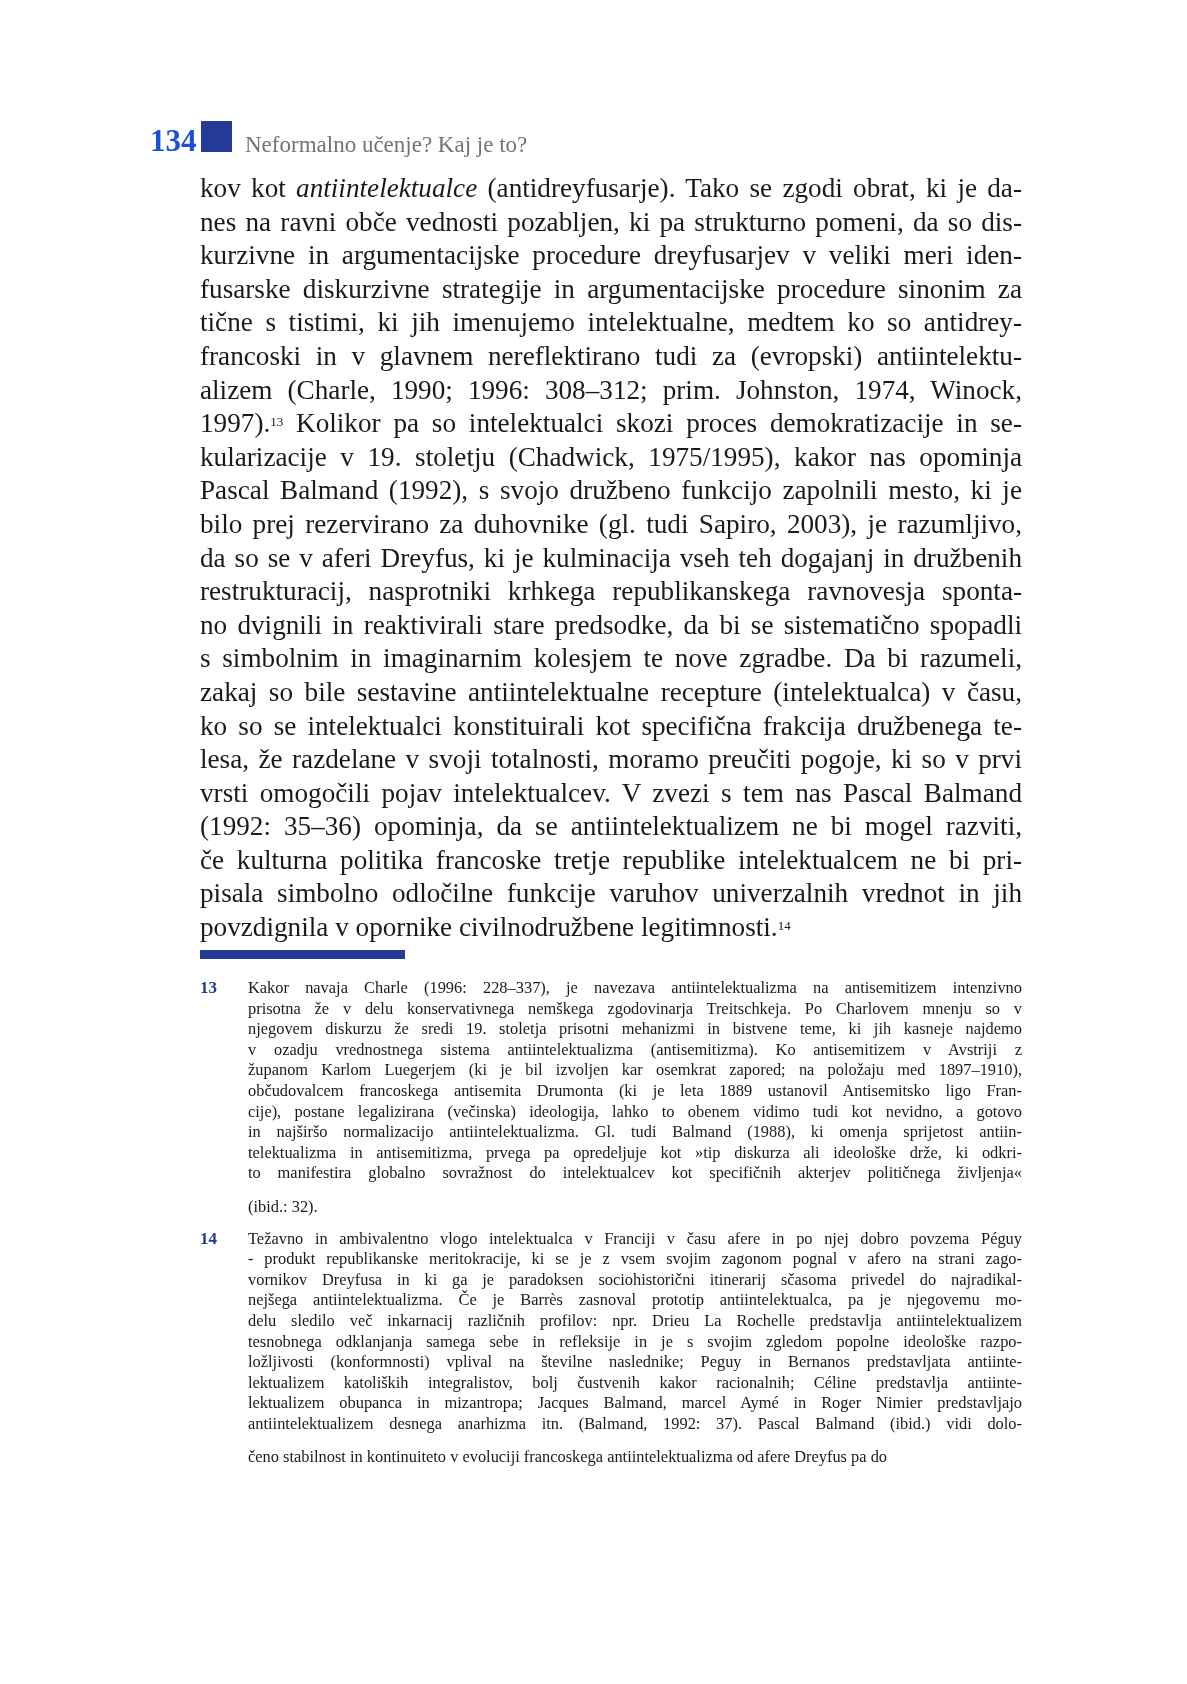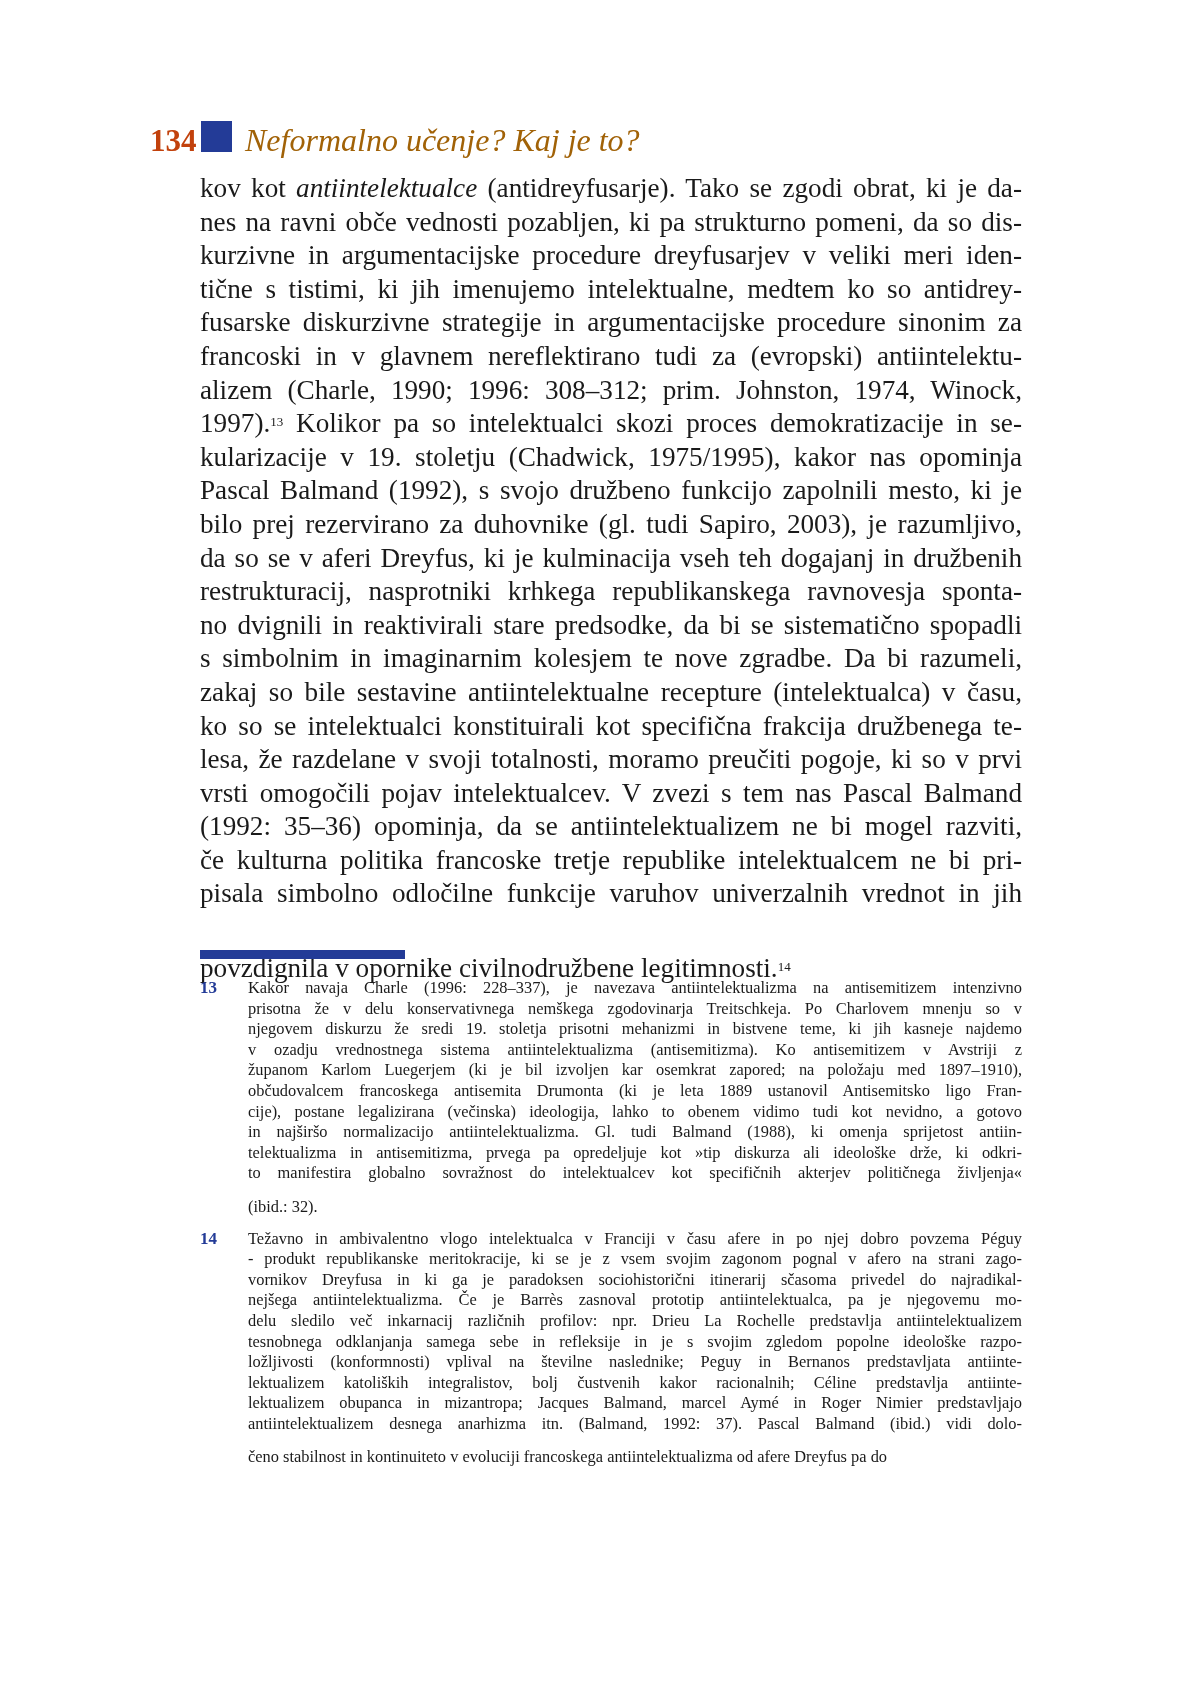--- a/index.html
+++ b/index.html
@@ -1,25 +1,25 @@
 <!DOCTYPE html>
 <html><head>
 <meta charset="utf-8">
 <style>
   html, body { margin: 0; padding: 0; background: #ffffff; }
   body { width: 1187px; height: 1684px; position: relative; overflow: hidden;
          font-family: "Liberation Serif", "DejaVu Serif", serif; color: #1a1a1a; }
   .header { position: absolute; top: 116px; left: 150px; height: 40px; display: flex; align-items: flex-end; }
-  .page-number { font-size: 31px; font-weight: bold; color: #c2410c; line-height: 1; width: 48px; }
+  .page-number { font-size: 31px; font-weight: bold; color: #1d4ed8; line-height: 1; width: 48px; }
   .blue-square { width: 31px; height: 31px; background: #233b97; margin-left: 3px; margin-right: 13px; margin-bottom: 4px; }
-  .running-title { font-size: 32px; line-height: 1; color: #a16207; font-style: italic; }
+  .running-title { font-size: 23px; line-height: 1; color: #737373; }
   .body-text { position: absolute; top: 172px; left: 200px; width: 822px; font-size: 27.2px;
                line-height: 33.6px; text-align: justify; }
   .body-text .line { display: block; text-align: justify; text-align-last: justify; white-space: nowrap; height: 33.6px; }
-  .body-text .line.last { text-align-last: left; margin-top: 41px; }
+  .body-text .line.last { text-align-last: left; }
   .body-text em { font-style: italic; }
   sup.fnref { font-size: 13px; vertical-align: top; position: relative; top: -2px; }
   .rule { position: absolute; top: 950px; left: 200px; width: 205px; height: 9px; background: #233b97; }
   .footnotes { position: absolute; top: 978px; left: 200px; width: 822px; font-size: 16.4px; line-height: 20.6px; }
   .footnote { position: relative; padding-left: 48px; margin-bottom: 11px; }
   .fn-num { position: absolute; left: 0; top: 0; color: #233b97; font-weight: bold; font-size: 17px; }
   .footnote .fline { display: block; text-align: justify; text-align-last: justify; white-space: nowrap; height: 20.6px; }
   .footnote .fline.last { text-align-last: left; margin-top: 13px; }
 </style>
 </head>
@@ -28,22 +28,22 @@
 <div class="header">
   <span class="page-number">134</span>
   <span class="blue-square"></span>
   <span class="running-title">Neformalno učenje? Kaj je to?</span>
 </div>
 
 <div class="body-text" id="body-text">
     <span class="line">kov kot <em>antiintelektualce</em> (antidreyfusarje). Tako se zgodi obrat, ki je da-</span>
     <span class="line">nes na ravni obče vednosti pozabljen, ki pa strukturno pomeni, da so dis-</span>
     <span class="line">kurzivne in argumentacijske procedure dreyfusarjev v veliki meri iden-</span>
+    <span class="line">fusarske diskurzivne strategije in argumentacijske procedure sinonim za</span>
     <span class="line">tične s tistimi, ki jih imenujemo intelektualne, medtem ko so antidrey-</span>
-    <span class="line">fusarske diskurzivne strategije in argumentacijske procedure sinonim za</span>
     <span class="line">francoski in v glavnem nereflektirano tudi za (evropski) antiintelektu-</span>
     <span class="line">alizem (Charle, 1990; 1996: 308–312; prim. Johnston, 1974, Winock,</span>
     <span class="line">1997).<sup class="fnref">13</sup> Kolikor pa so intelektualci skozi proces demokratizacije in se-</span>
     <span class="line">kularizacije v 19. stoletju (Chadwick, 1975/1995), kakor nas opominja</span>
     <span class="line">Pascal Balmand (1992), s svojo družbeno funkcijo zapolnili mesto, ki je</span>
     <span class="line">bilo prej rezervirano za duhovnike (gl. tudi Sapiro, 2003), je razumljivo,</span>
     <span class="line">da so se v aferi Dreyfus, ki je kulminacija vseh teh dogajanj in družbenih</span>
     <span class="line">restrukturacij, nasprotniki krhkega republikanskega ravnovesja sponta-</span>
     <span class="line">no dvignili in reaktivirali stare predsodke, da bi se sistematično spopadli</span>
     <span class="line">s simbolnim in imaginarnim kolesjem te nove zgradbe. Da bi razumeli,</span>

